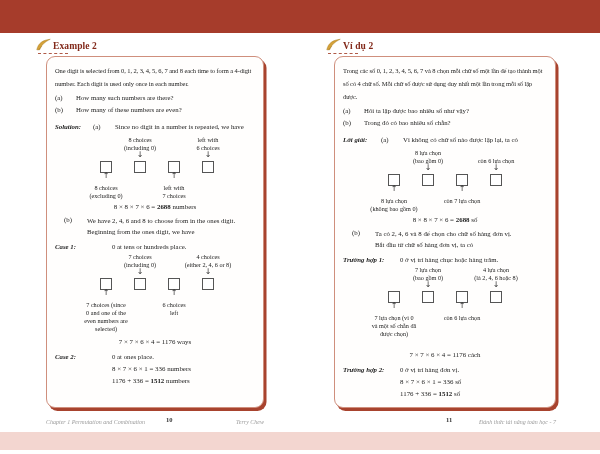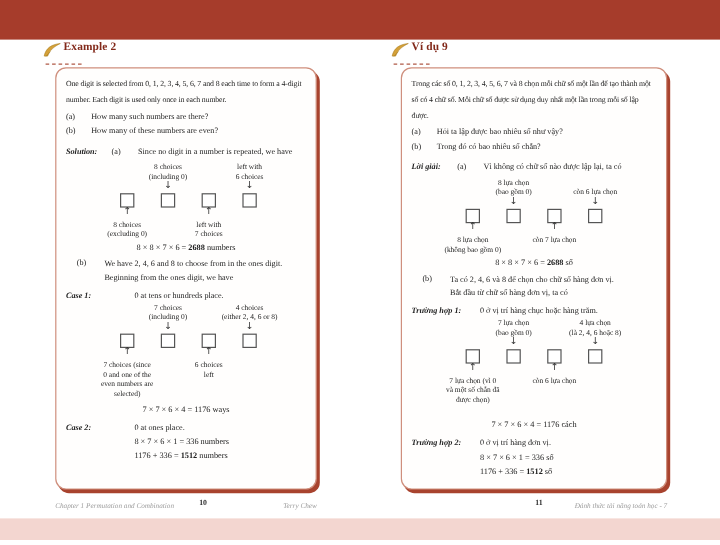--- a/index.html
+++ b/index.html
@@ -1,21 +1,21 @@
 <!DOCTYPE html>
 <html><head>
 <meta charset="utf-8">
 <style>
   html,body{margin:0;padding:0;background:#fff;}
   #stage{position:relative;width:600px;height:454px;background:#ffffff;overflow:hidden;
          font-family:"Liberation Serif","DejaVu Serif",serif;color:#222;}
   .top-band{position:absolute;left:0;top:0;width:600px;height:33px;background:#a63c2b;}
   .pink-band{position:absolute;left:0;top:432px;width:600px;height:18px;background:#f3d6d0;}
 
-  .heading{position:absolute;top:35px;display:flex;gap:2px;height:16px;}
+  .heading{position:absolute;top:35px;display:flex;align-items:flex-end;gap:2px;height:16px;}
   .heading .hlabel{font-weight:bold;font-size:9.5px;color:#82291a;letter-spacing:.1px;}
   .heading .dash{position:absolute;left:2px;bottom:-3px;width:30px;border-top:1px dashed #b05a47;}
   .quill{width:15px;height:13px;flex:0 0 auto;}
 
   .content-box{position:absolute;top:56px;height:352px;box-sizing:border-box;
     background:#fffefd;border:1.5px solid #cf8f7d;border-radius:9px;
     box-shadow:2.5px 3px 0 0 #a8432e;padding:7px 8px;font-size:6.8px;line-height:10px;}
   .box-left{left:46px;width:218px;}
   .box-right{left:334px;width:222px;}
 
@@ -153,21 +153,21 @@
 
   <div class="footer-chapter">Chapter 1 Permutation and Combination</div>
   <div class="footer-page fp-left">10</div>
   <div class="footer-right fr-left">Terry Chew</div>
 
   <div class="heading" style="left:326px;">
     <svg class="quill" viewBox="0 0 20 16">
       <path d="M1,15 C3,6 9,2 19,1 C12,4.5 7,8.5 5,15 Z" fill="#d4a139" stroke="#a87a1e" stroke-width="0.6"></path>
       <path d="M3,15.5 L8,10" stroke="#a87a1e" stroke-width="0.7" fill="none"></path>
     </svg>
-    <span class="hlabel">Ví dụ 9</span>
+    <span class="hlabel">Ví dụ 2</span>
     <span class="dash"></span>
   </div>
 
   <div class="content-box box-right">
     <p class="intro">Trong các số 0, 1, 2, 3, 4, 5, 6, 7 và 8 chọn mỗi chữ số một lần để tạo thành một số có 4 chữ số. Mỗi chữ số được sử dụng duy nhất một lần trong mỗi số lập được.</p>
     <div class="qa">
       <span class="qa-label">(a)</span>
       <span class="qa-text">Hỏi ta lập được bao nhiêu số như vậy?</span>
     </div>
     <div class="qa">

